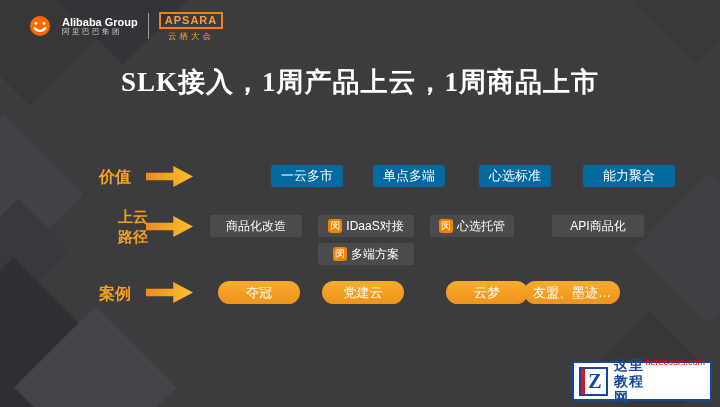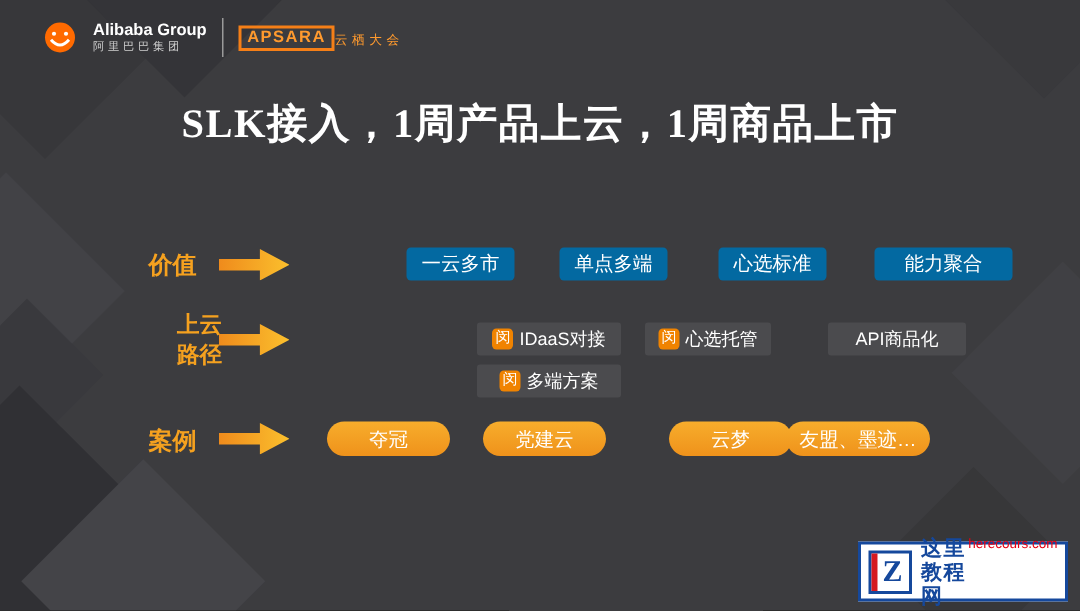--- a/index.html
+++ b/index.html
@@ -21,21 +21,21 @@
   .s8 { left:604px; top:330px; width:90px;  height:90px;  background:#373739; }
   .s9 { left:646px; top:-55px; width:100px; height:100px; background:#39393c; }
 
   
   .header { position:absolute; left:28px; top:12px; display:flex; align-items:center; gap:10px; z-index:5; }
   .ali-logo { width:24px; height:24px; flex:0 0 auto; }
   .ali-text { display:flex; flex-direction:column; line-height:1.15; }
   .ali-name { color:#ffffff; font-size:11px; font-weight:bold; }
   .ali-name-cn { color:#cfcfcf; font-size:7.5px; letter-spacing:2.5px; }
   .hdr-divider { width:1px; height:26px; background:#9a9a9a; }
-  .apsara { display:flex; flex-direction:row; align-items:center; line-height:1; }
+  .apsara { display:flex; flex-direction:column; align-items:center; line-height:1; }
   .apsara-box {
     border:2px solid #f57f17; color:#ff9a2e; font-weight:bold; font-size:11px;
     padding:1px 4px; letter-spacing:1px;
   }
   .apsara-cn { color:#ff9a2e; font-size:8.5px; letter-spacing:3px; margin-top:3px; }
 
   
   .title {
     position:absolute; left:0; right:0; top:64px; text-align:center;
     color:#ffffff; font-family:"Liberation Serif", serif;
@@ -149,20 +149,23 @@
 
   <div class="row-label lbl-value">价值</div>
   <div class="arrow arr1"></div>
   <div class="btn-orange bo1">一云多市</div>
   <div class="btn-orange bo2">单点多端</div>
   <div class="btn-orange bo3">心选标准</div>
   <div class="btn-orange bo4">能力聚合</div>
 
   <div class="row-label lbl-path">上云路径</div>
   <div class="arrow arr2"></div>
+  <div class="btn-dark bd1">
+    <span>商品化改造</span>
+  </div>
   <div class="btn-dark bd2">
     <span class="badge">闵</span>
     <span>IDaaS对接</span>
   </div>
   <div class="btn-dark bd3">
     <span class="badge">闵</span>
     <span>心选托管</span>
   </div>
   <div class="btn-dark bd4">
     <span>API商品化</span>

